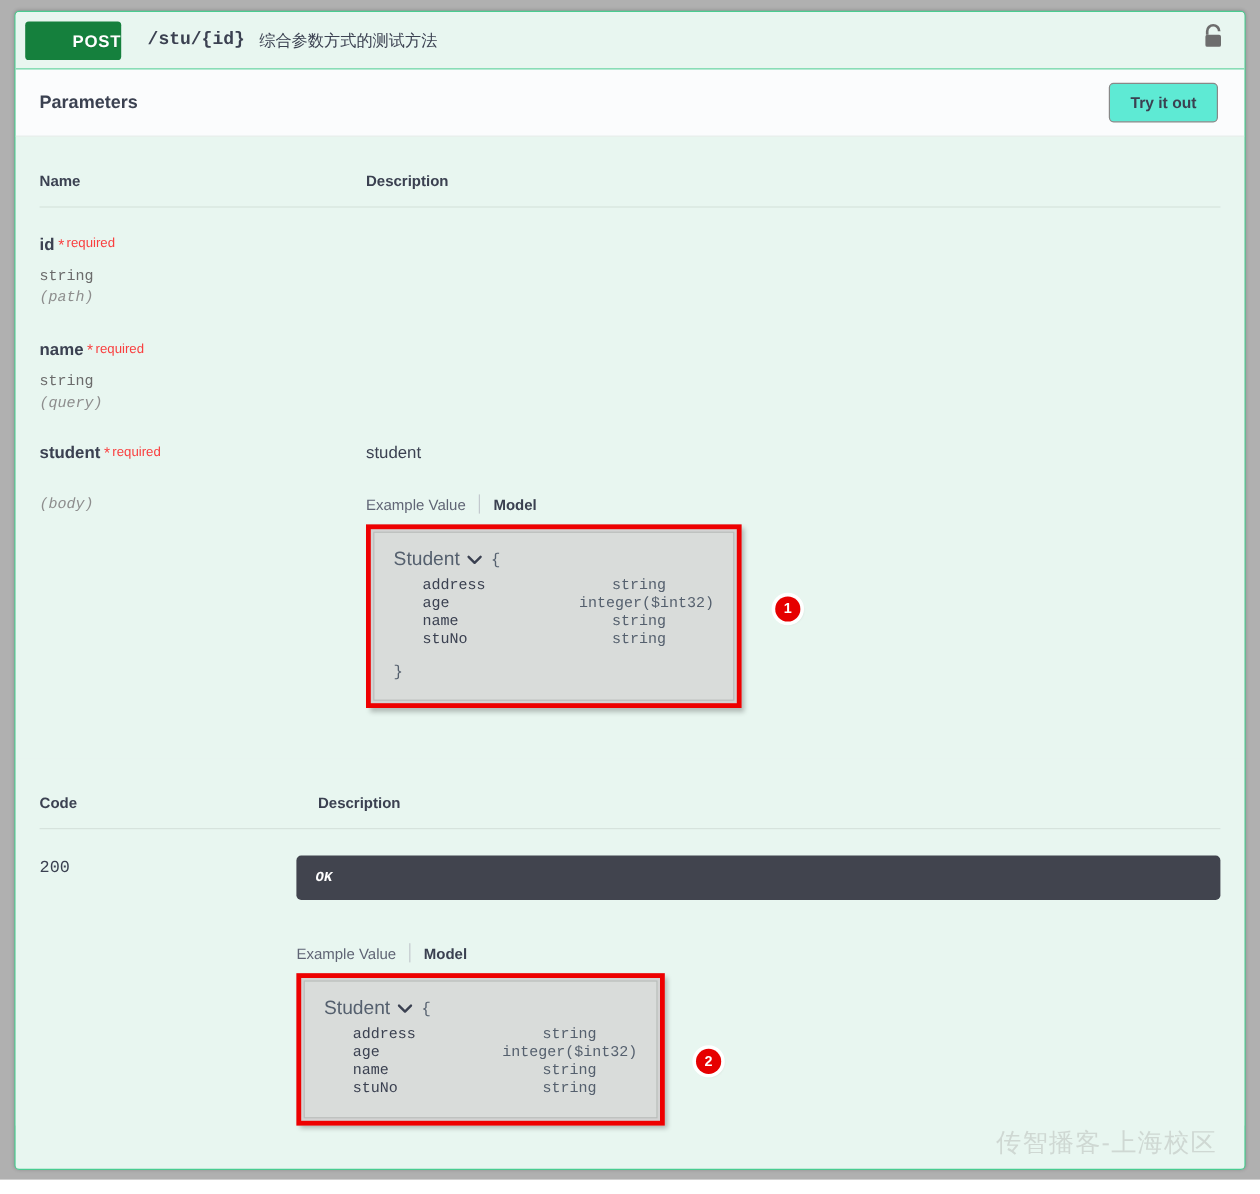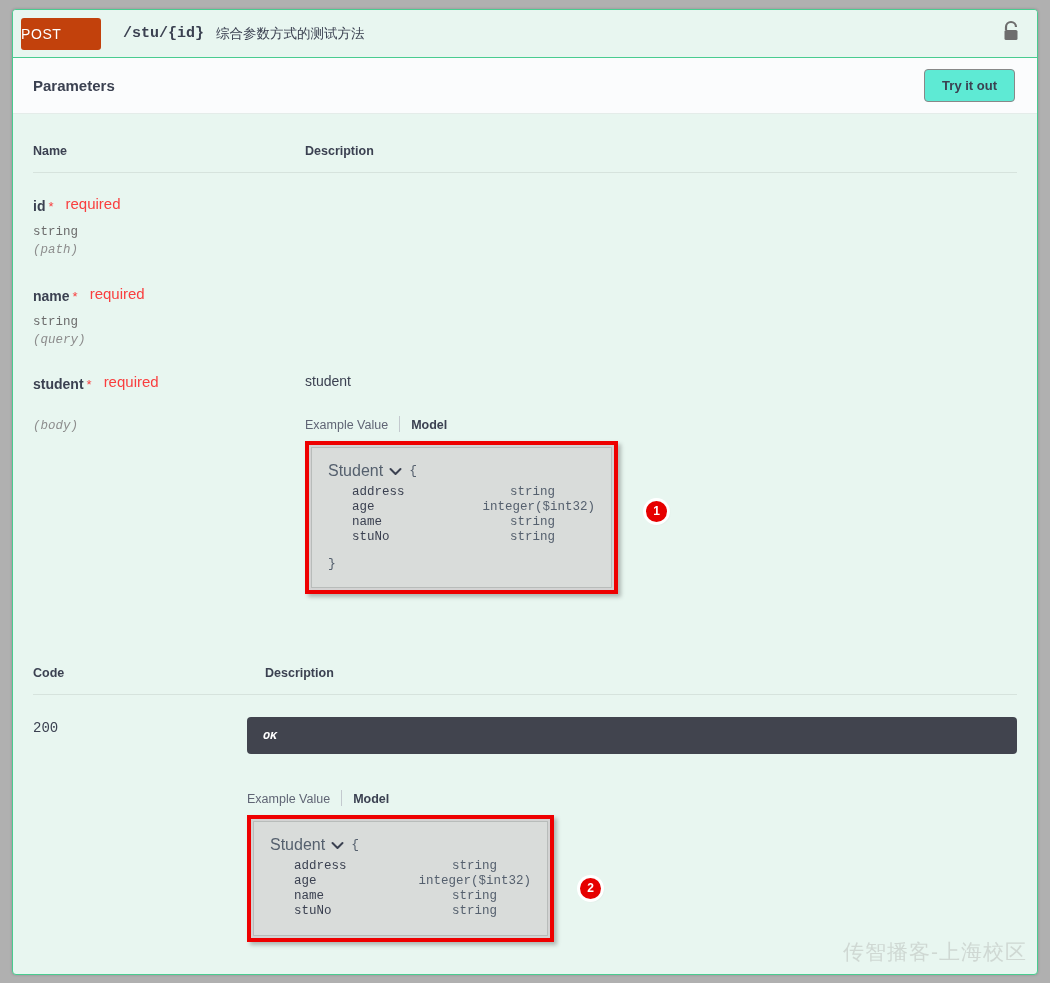--- a/index.html
+++ b/index.html
@@ -53,25 +53,25 @@
     background: #e8f6f0;
     border-bottom: 1px solid #49cc90;
     padding: 0 10px 0 8px;
     box-sizing: border-box;
   }
   .http-method {
     width: 80px;
     min-width: 80px;
     height: 32px;
     line-height: 32px;
-    text-align: left;
-    background: #c2410c;
+    text-align: right;
+    background: #15803d;
     color: #ffffff;
     font-size: 14px;
-    font-weight: normal;
+    font-weight: bold;
     letter-spacing: .6px;
     border-radius: 3px;
     font-family: "Liberation Sans", sans-serif;
     text-shadow: 0 1px 0 rgba(0,0,0,.1);
   }
   .op-path {
     margin-left: 22px;
     font-family: "Liberation Mono", monospace;
     font-size: 15px;
     color: #3b4151;
@@ -180,24 +180,24 @@
     color: #3b4151;
     font-family: "Liberation Sans", sans-serif;
   }
   .p-req-star {
     color: #f93e3e;
     font-size: 13px;
     margin-left: 3px;
   }
   .p-req-txt {
     color: #f93e3e;
-    font-size: 15px;
+    font-size: 11px;
     font-style: normal;
     vertical-align: 2px;
-    margin-left: 12px;
+    margin-left: 2px;
   }
   .p-type {
     font-family: "Liberation Mono", monospace;
     font-size: 12.5px;
     color: #6b6b6b;
     margin-top: 10px;
   }
   .p-in {
     font-family: "Liberation Mono", monospace;
     font-size: 12.5px;
@@ -326,21 +326,21 @@
     color: #ffffff;
     font-family: "Liberation Mono", monospace;
     font-size: 11.5px;
     font-weight: bold;
     font-style: italic;
   }
 
   
   .watermark {
     position: absolute;
-    right: 10px;
+    right: 23px;
     bottom: 8px;
     font-size: 21px;
     color: #cfd8d3;
     letter-spacing: 1px;
     font-family: "Liberation Sans", sans-serif;
     white-space: nowrap;
     pointer-events: none;
   }
 </style>
 </head>

